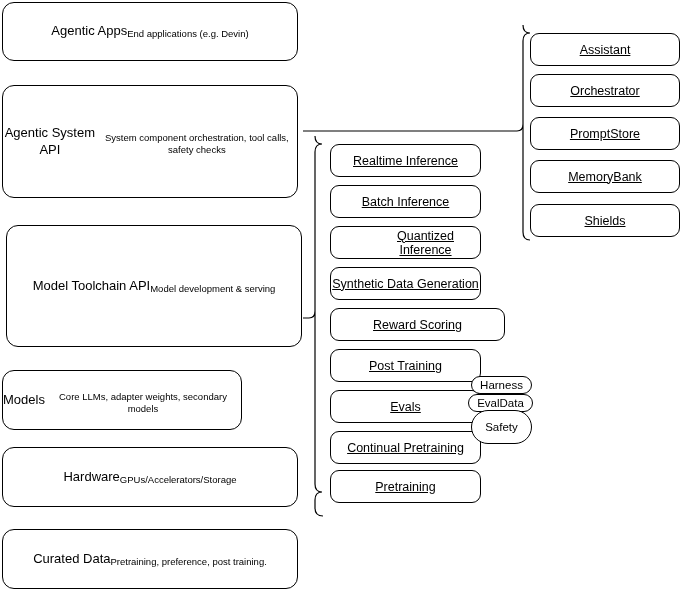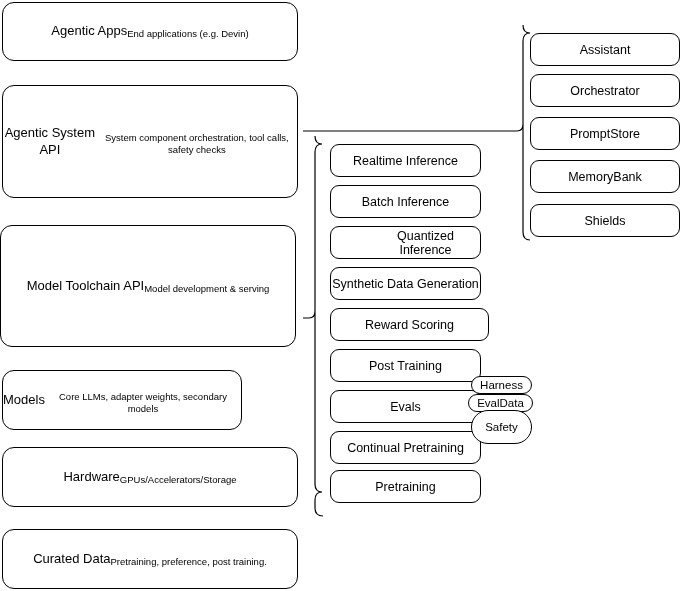--- a/index.html
+++ b/index.html
@@ -44,20 +44,21 @@
     box-sizing: border-box;
     border: 1.2px solid #000000;
     border-radius: 9px;
     background: #ffffff;
     display: flex;
     align-items: center;
     justify-content: center;
     font-size: 12.5px;
     color: #000000;
     text-align: center;
+    text-decoration: underline;
   }
   .pill {
     position: absolute;
     box-sizing: border-box;
     border: 1.3px solid #000000;
     border-radius: 999px;
     background: #ffffff;
     display: flex;
     align-items: center;
     justify-content: center;
@@ -117,21 +118,21 @@
   <div class="box" style="left:2px; top:2px; width:296px; height:59px;">
     <div class="title">Agentic Apps</div>
     <div class="subtitle">End applications (e.g. Devin)</div>
   </div>
 
   <div class="box" style="left:2px; top:85px; width:296px; height:113px;">
     <div class="title">Agentic System API</div>
     <div class="subtitle">System component orchestration, tool calls, safety checks</div>
   </div>
 
-  <div class="box" style="left:0; top:225px; width:296px; height:122px;">
+  <div class="box" style="left:6px; top:225px; width:296px; height:122px;">
     <div class="title">Model Toolchain API</div>
     <div class="subtitle">Model development &amp; serving</div>
   </div>
 
   <div class="box" style="left:2px; top:370px; width:240px; height:60px;">
     <div class="title">Models</div>
     <div class="subtitle">Core LLMs, adapter weights, secondary models</div>
   </div>
 
   <div class="box" style="left:2px; top:447px; width:296px; height:60px;">
@@ -141,21 +142,21 @@
 
   <div class="box" style="left:2px; top:529px; width:296px; height:60px;">
     <div class="title">Curated Data</div>
     <div class="subtitle">Pretraining, preference, post training.</div>
   </div>
 
   <div class="chip" style="left:330px; top:144px; width:151px; height:33px;">Realtime Inference</div>
   <div class="chip" style="left:330px; top:185px; width:151px; height:33px;">Batch Inference</div>
   <div class="chip" style="left:330px; top:226px; width:151px; height:33px;padding-left:40px;">Quantized Inference</div>
   <div class="chip" style="left:330px; top:267px; width:151px; height:33px;">Synthetic Data Generation</div>
-  <div class="chip" style="left:330px; top:308px; width:159px; height:33px;">Reward Scoring</div>
+  <div class="chip" style="left:330px; top:308px; width:175px; height:33px;">Reward Scoring</div>
   <div class="chip" style="left:330px; top:349px; width:151px; height:33px;">Post Training</div>
   <div class="chip" style="left:330px; top:390px; width:151px; height:33px;">Evals</div>
   <div class="chip" style="left:330px; top:431px; width:151px; height:33px;">Continual Pretraining</div>
   <div class="chip" style="left:330px; top:470px; width:151px; height:33px;">Pretraining</div>
 
   <div class="pill" style="left:471px; top:376px; width:61px; height:18px;text-align:right;">Harness</div>
   <div class="pill" style="left:468px; top:394px; width:65px; height:18px;">EvalData</div>
   <div class="pill" style="left:471px; top:410px; width:61px; height:34px;">Safety</div>
 
   <div class="chip" style="left:530px; top:33px; width:150px; height:33px;">Assistant</div>

